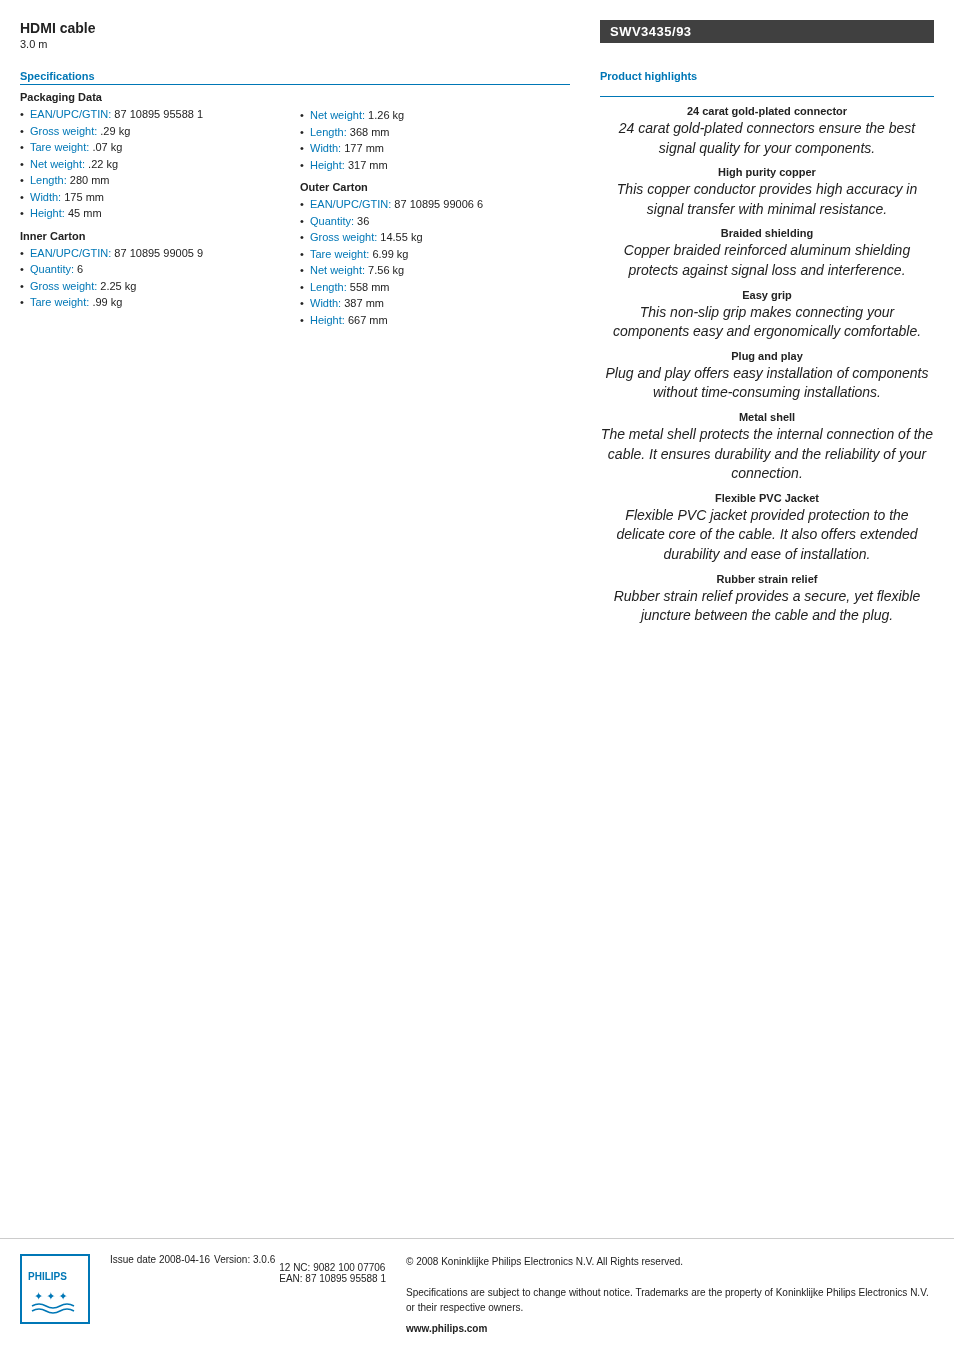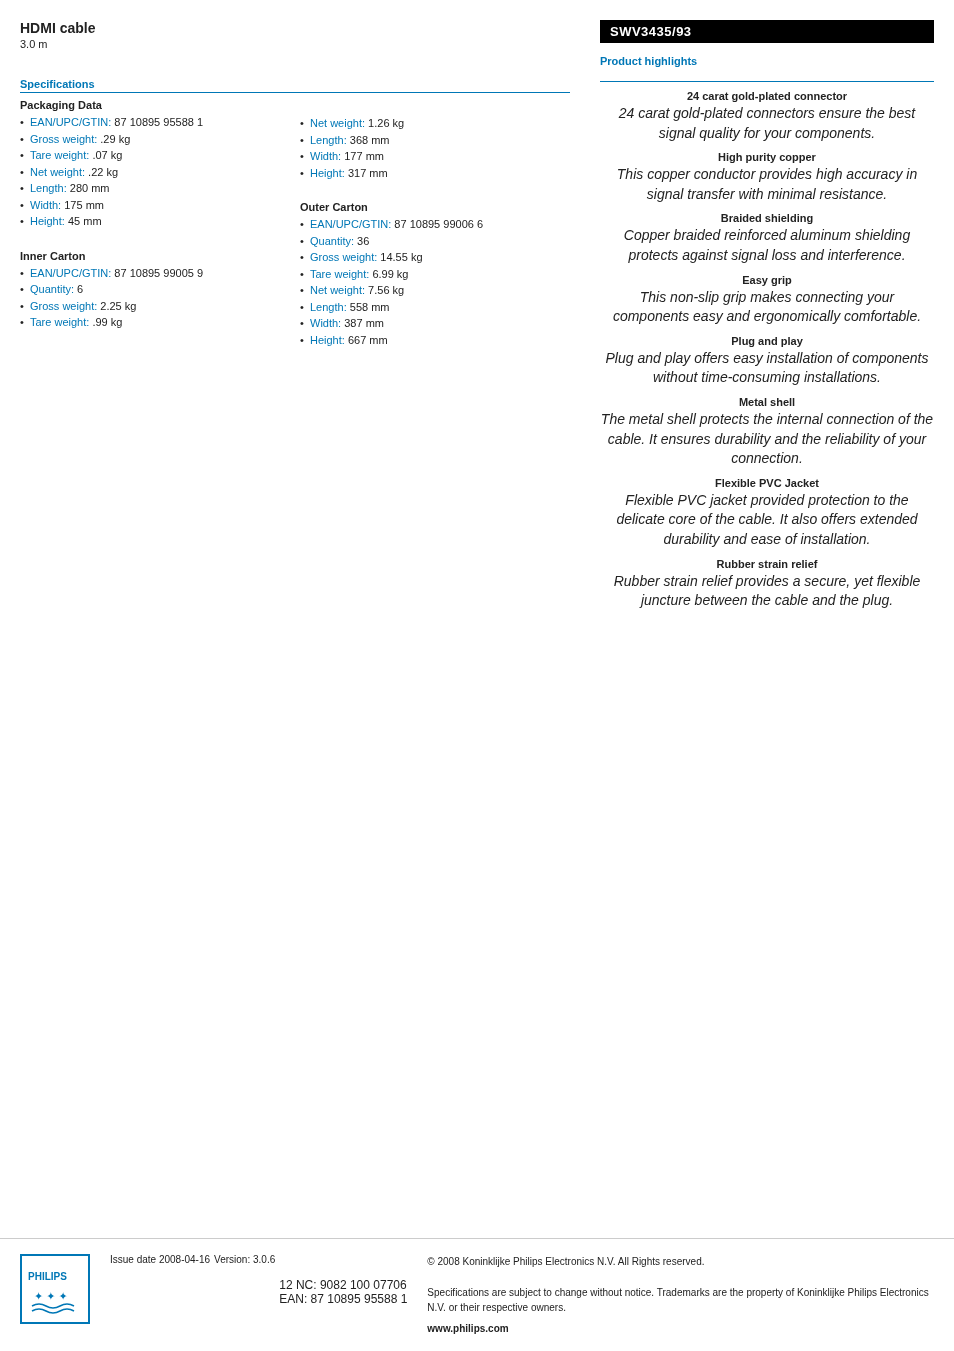--- a/index.html
+++ b/index.html
@@ -34,30 +34,30 @@
     
     .product-title {
       font-size: 14px;
       font-weight: bold;
       color: #222;
       margin-bottom: 2px;
     }
     .product-subtitle {
       font-size: 11px;
       color: #222;
-      margin-bottom: 28px;
+      margin-bottom: 20px;
     }
     
     .right-header {
-      background: #000000;
+      background: #404040;
       color: #fff;
       font-size: 13px;
       font-weight: bold;
       padding: 4px 10px;
-      margin-bottom: 12px;
+      margin-bottom: 27px;
       letter-spacing: 0.5px;
     }
     
     .section-title {
       font-size: 11px;
       font-weight: bold;
       color: #0077b6;
       border-bottom: 1px solid #0077b6;
       padding-bottom: 2px;
       margin-bottom: 6px;
@@ -65,21 +65,21 @@
     }
     .section-title-first {
       margin-top: 0;
     }
     
     .spec-subsection-title {
       font-size: 11px;
       font-weight: bold;
       color: #222;
       margin-bottom: 3px;
-      margin-top: 20px;
+      margin-top: 8px;
     }
     .spec-subsection-title-first {
       margin-top: 0;
     }
     
     .spec-list {
       list-style: none;
       padding: 0;
       margin: 0 0 6px 0;
     }
@@ -148,23 +148,23 @@
       display: flex;
       flex-direction: row;
       gap: 4px;
       min-width: 130px;
     }
     .footer-meta-row {
       font-size: 10px;
       color: #222;
     }
     .footer-nc-ean {
-      font-size: 12px;
-      color: #222;
-      margin-top: 24px;
+      font-size: 10px;
+      color: #222;
+      margin-top: 8px;
     }
     .footer-legal {
       font-size: 10px;
       color: #222;
       line-height: 1.5;
       flex: 1;
     }
     .footer-legal .website {
       font-weight: bold;
     }

